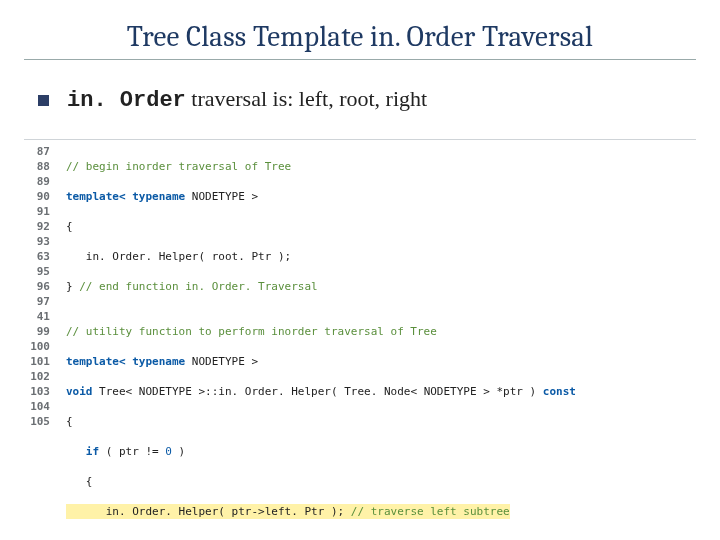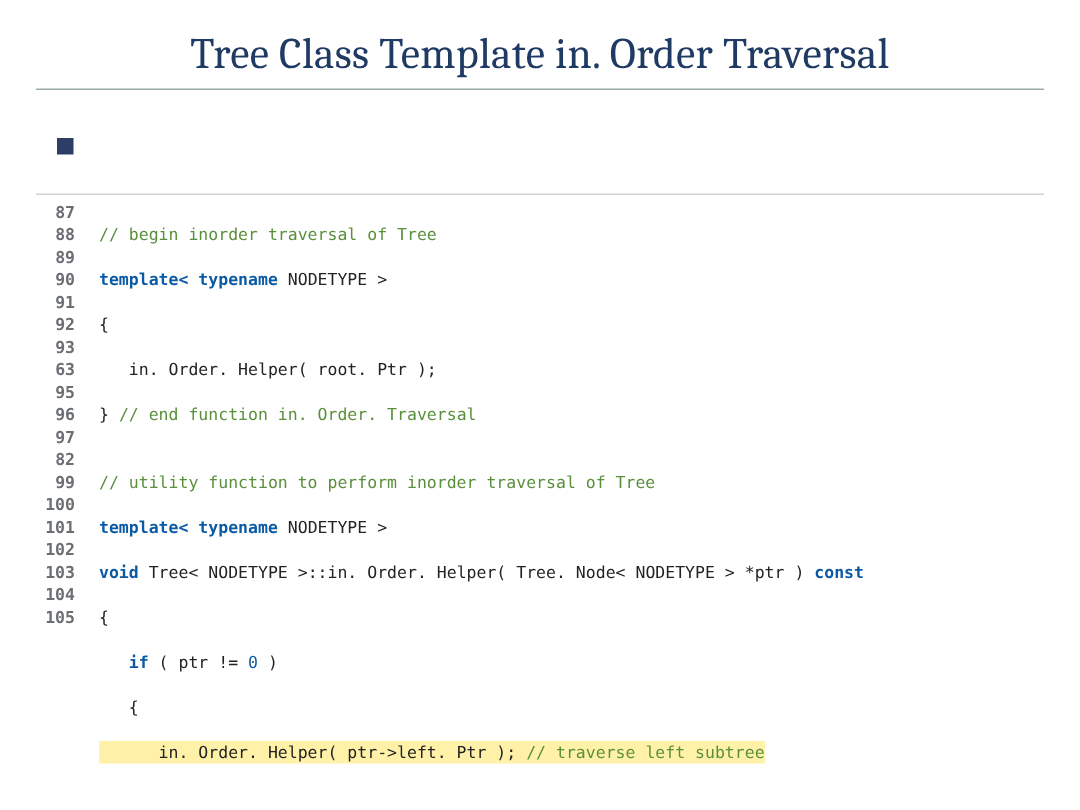--- a/index.html
+++ b/index.html
@@ -90,37 +90,40 @@
 </head>
 <body>
 
 <div class="slide">
 
   <div class="title">Tree Class Template in. Order Traversal</div>
   <hr class="rule">
 
   <div class="bullet-row">
     <div class="bullet"></div>
+    <div class="bullet-text">
+      <span class="code-font">in. Order</span><span> traversal is:   left,  root,  right</span>
+    </div>
   </div>
 
   <div class="code-fig">
     <div class="code-body">
       <div class="gutter">
         <div>87</div>
         <div>88</div>
         <div>89</div>
         <div>90</div>
         <div>91</div>
         <div>92</div>
         <div>93</div>
         <div>63</div>
         <div>95</div>
         <div>96</div>
         <div>97</div>
-        <div>82</div>
+        <div>41</div>
         <div>99</div>
         <div>100</div>
         <div>101</div>
         <div>102</div>
         <div>103</div>
         <div>104</div>
         <div>105</div>
       </div>
       <div class="code">
 <div><span class="cm">// begin inorder traversal of Tree</span></div>

